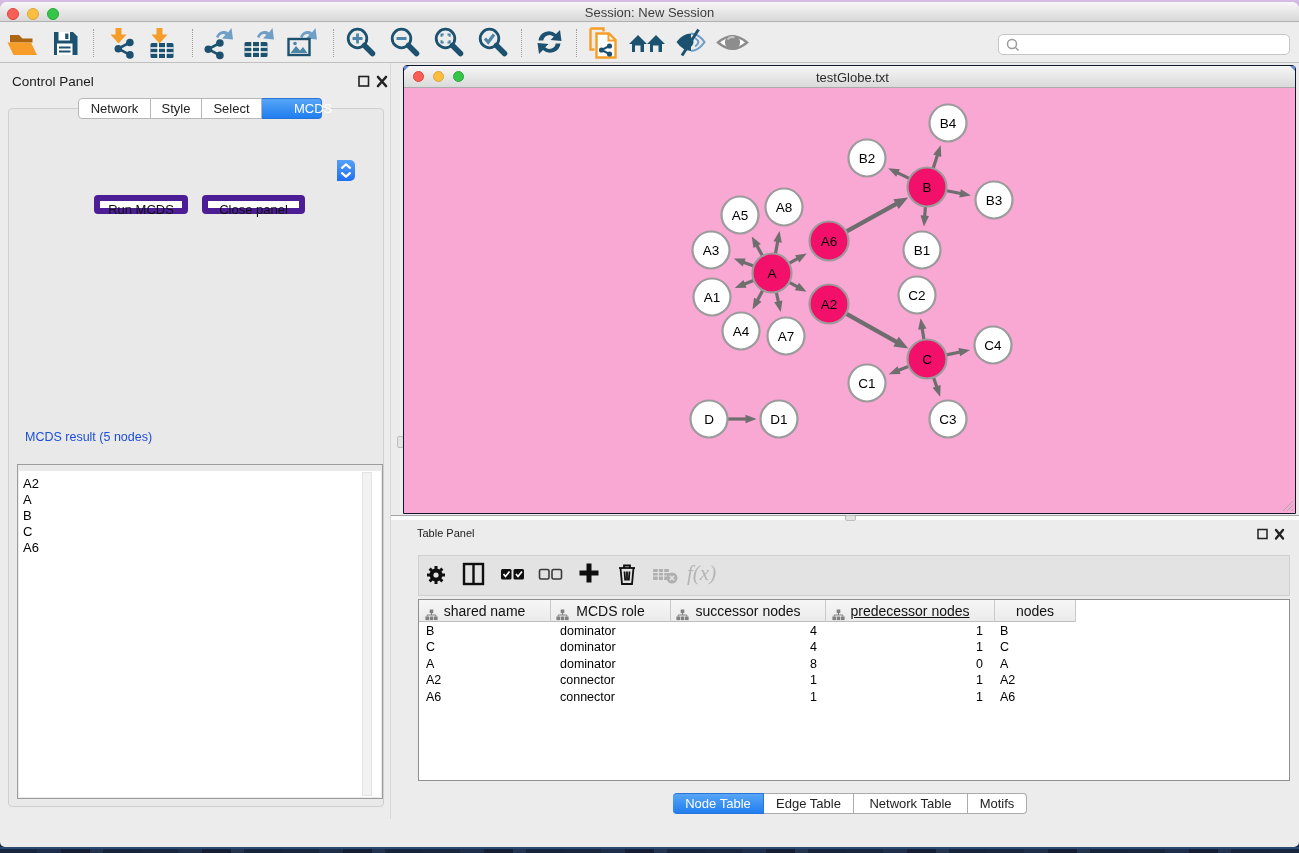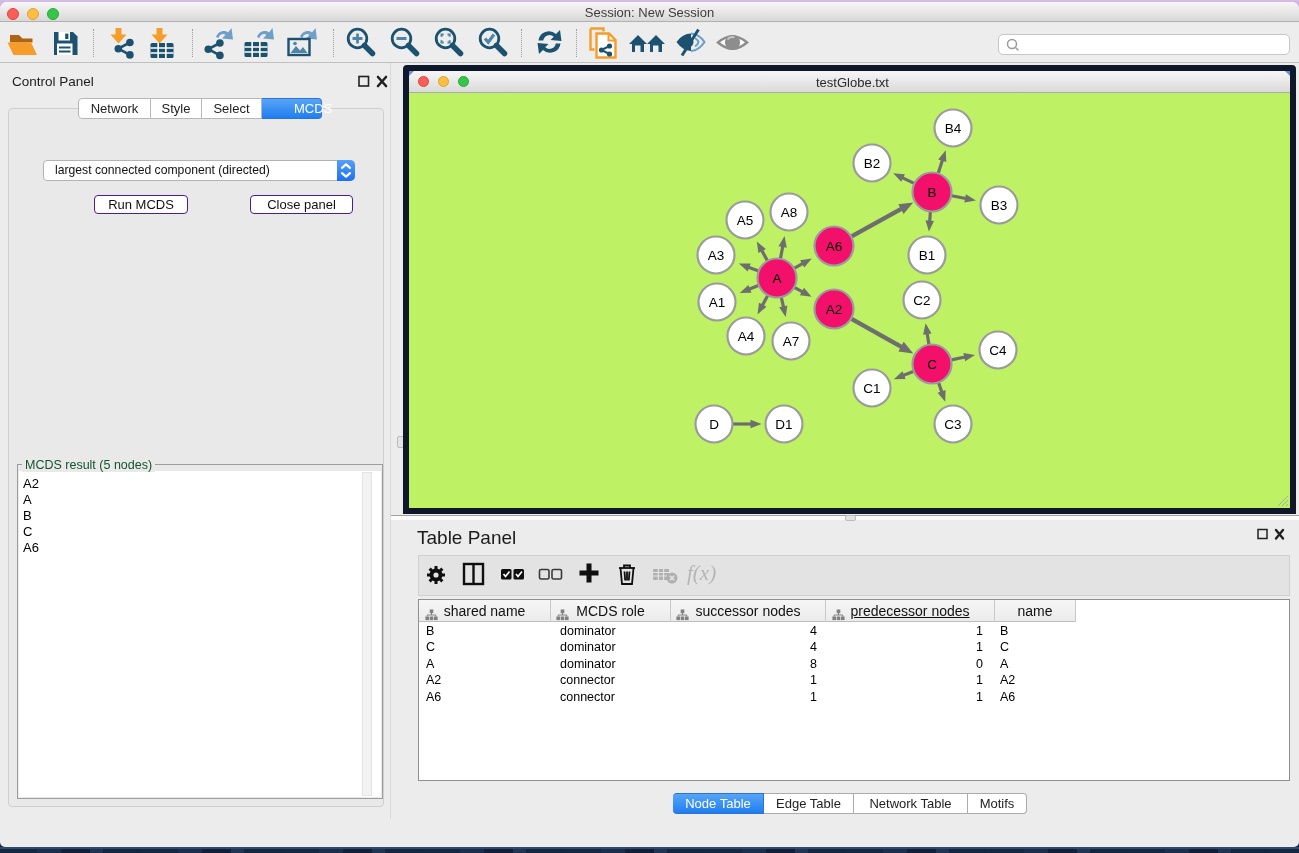--- a/index.html
+++ b/index.html
@@ -25,38 +25,38 @@
 
 #cp-title { left:12px; top:72px; font-size:13.5px; color:#1c1c1c; }
 #cp-box { left:8px; top:106px; width:376px; height:699px; background:#e9e9e9; border:1px solid #cfcfcf; border-radius:4px; }
 .tabseg { position:absolute; top:96px; height:21px; font-size:13px; color:#222; background:#fff; border:1px solid #b6b6b6; border-left:none; text-align:center; line-height:20px; }
 .tabfirst { border-left:1px solid #b6b6b6; border-radius:4px 0 0 4px; }
 .tablast { border-radius:0 4px 4px 0; }
 .tabsel { background:linear-gradient(#58a5f6,#1f7ef0); color:#fff; border-color:#2a74d8;padding-left:32px; }
 #opt-label { left:12px; top:135px; width:376px; text-align:center; font-size:14px; color:#111; }
 #dropdown { left:43px; top:158px; width:312px; height:21px; background:#fff; border:1px solid #b3b3b3; border-radius:4px; font-size:12.2px; color:#111; line-height:19px; padding-left:11px; }
 #dd-cap { left:337px; top:158px; width:18px; height:21px; background:linear-gradient(#55a0f8,#1f6ff0); border-radius:0 5px 5px 0; }
-.btn { position:absolute; height:19px; background:#fff; border:1px solid #4c1d95; border-radius:4px; font-size:13px; color:#111; text-align:center; line-height:17px; }
+.btn { position:absolute; height:19px; background:#fff; border:6px solid #4c1d95; border-radius:4px; font-size:13px; color:#111; text-align:center; line-height:17px; }
 #fieldset { left:17px; top:462px; width:366px; height:335px; border:1px solid #9d9d9d; }
-#fs-label { left:22px; top:456px; font-size:12.5px; color:#14532d; background:#e9e9e9; padding:0 3px; }
+#fs-label { left:22px; top:428px; font-size:12.5px; color:#1d4ed8; background:#e9e9e9; padding:0 3px; }
 #fs-white { left:19px; top:469px; width:362px; height:326px; background:#fff; font-size:13px; color:#000; line-height:16px; padding:5px 0 0 4px; }
 #fs-scroll { left:362px; top:470px; width:10px; height:324px; background:#f2f2f2; border:1px solid #e4e4e4; }
 
 
 #vdiv { left:390px; top:61px; width:1px; height:756px; background:#d8d8d8; }
 #vhandle { left:397px; top:434px; width:7px; height:12px; background:#e3e3e3; border:1px solid #bdbdbd; border-radius:2px; }
-#netwin { left:403px; top:63px; width:893px; height:449px; background:#bef264; border:6px solid #0f172a; border-radius:4px 4px 0 0; }
+#netwin { left:403px; top:63px; width:893px; height:449px; background:#f9a8d4; border:1px solid #0f172a; border-radius:4px 4px 0 0; }
 #nw-title { position:absolute; left:0; top:0; width:100%; height:22px; background:linear-gradient(#f6f6f6,#dadada); border-bottom:1px solid #ababab; border-radius:4px 4px 0 0; }
 #nw-title .t { position:absolute; left:6px; right:0; top:4px; text-align:center; font-size:13px; color:#2b2b2b; }
 #hdivline { left:391px; top:513px; width:908px; height:1px; background:#a3a3a3; }
 #hstrip { left:391px; top:514px; width:908px; height:4px; background:#fbfbfb; }
 #hhandle { left:845px; top:513px; width:11px; height:6px; background:#e3e3e3; border:1px solid #bdbdbd; border-radius:2px; }
 
 
-#tp-title { left:417px; top:525px; font-size:19px; color:#1c1c1c; }
+#tp-title { left:417px; top:525px; font-size:11px; color:#1c1c1c; }
 #tp-toolbar { left:418px; top:553px; width:872px; height:41px; background:#e3e3e3; border:1px solid #d0d0d0; }
 #tp-table { left:418px; top:597px; width:872px; height:182px; background:#fff; border:1px solid #8f8f8f; }
 #tp-header { position:absolute; left:0; top:0; width:657px; height:22px; background:linear-gradient(#f6f6f6,#ebebeb); border-bottom:1px solid #bdbdbd; }
 .hcell { position:absolute; top:0; height:22px; border-right:1px solid #c9c9c9; font-size:14px; color:#111; text-align:center; line-height:22px; }
 .btab { position:absolute; top:0; height:21px; background:#fff; border:1px solid #ababab; border-left:none; font-size:13px; color:#222; text-align:center; line-height:20px; }
 
 
 #statusbar { left:0; top:817px; width:1299px; height:30px; background:#ececec; border-top:1px solid #c3c3c3; }
 #listbtn { position:absolute; left:9px; top:7px; width:28px; height:20px; background:#fff; border:1px solid #a8a8a8; border-radius:3px; }
 #membtn { position:absolute; left:1217px; top:7px; width:71px; height:20px; background:#fff; border:1px solid #a8a8a8; border-radius:3px; font-size:12px; color:#111; line-height:18px; text-align:center; }
@@ -191,26 +191,25 @@
   <div class="abs" id="cp-title">Control Panel</div>
   <svg class="abs" style="left:358px;top:73px" width="32" height="13">
       <rect x="1" y="1.5" width="9.5" height="9.5" fill="none" stroke="#222" stroke-width="1.6"></rect>
       <path d="M20 2 L28 11 M28 2 L20 11" stroke="#222" stroke-width="2.6" stroke-linecap="round"></path>
     </svg>
   <div class="abs" id="cp-box"></div>
   <div class="tabseg tabfirst" style="left:78px;width:73px;">Network</div>
   <div class="tabseg" style="left:151px;width:51px;">Style</div>
   <div class="tabseg" style="left:202px;width:60px;">Select</div>
   <div class="tabseg tablast tabsel" style="left:262px;width:60px;">MCDS</div>
-  <div class="abs" id="dropdown">largest connected component (directed)</div>
   <div class="abs" id="dd-cap"><svg width="18" height="21">
         <path d="M5 7.9 L9 4.4 L13 7.9 M5 13.1 L9 16.6 L13 13.1" fill="none" stroke="#fff" stroke-width="2.2" stroke-linejoin="round" stroke-linecap="round"></path>
       </svg></div>
   <div class="btn" style="left:94px;top:193px;width:94px;">Run MCDS</div>
-  <div class="btn" style="left:202px;top:193px;width:103px;margin-left:48px;">Close panel</div>
+  <div class="btn" style="left:202px;top:193px;width:103px;">Close panel</div>
   <div class="abs" id="fieldset"></div>
   <div class="abs" id="fs-white">A2<br>A<br>B<br>C<br>A6</div>
   <div class="abs" id="fs-scroll"></div>
   <div class="abs" id="fs-label">MCDS result (5 nodes)</div>
 
   <div class="abs" id="vdiv"></div>
   <div class="abs" id="vhandle"></div>
   <div class="abs" id="netwin">
     <div id="nw-title">
       <div class="tl" style="left:9px;top:5px;width:11px;height:11px;background:#f95f57;border:0.5px solid #e0443e;"></div>
@@ -408,21 +407,21 @@
             </svg></span>successor nodes</div>
       <div class="hcell" style="left:407px;width:169px;text-decoration:underline;"><span style="position:absolute;left:6px;top:5px"><svg width="13" height="12" viewBox="0 0 13 12">
               <g fill="#808080">
                 <rect x="4.7" y="0.5" width="3.6" height="3.6"></rect>
                 <rect x="0.4" y="7.5" width="3.6" height="3.6"></rect>
                 <rect x="4.7" y="7.5" width="3.6" height="3.6"></rect>
                 <rect x="9" y="7.5" width="3.6" height="3.6"></rect>
               </g>
               <path d="M6.5 4 v2 M2.2 7.5 v-1.5 h8.6 v1.5" fill="none" stroke="#808080" stroke-width="1"></path>
             </svg></span>predecessor nodes</div>
-      <div class="hcell" style="left:576px;width:81px;border-right:1px solid #c9c9c9;">name</div>
+      <div class="hcell" style="left:576px;width:81px;border-right:1px solid #c9c9c9;">nodes</div>
     </div>
     <div style="position:absolute;left:0;top:24.0px;width:872px;height:16px;font-size:12.5px;">
       <span style="position:absolute;left:7px;">B</span>
       <span style="position:absolute;left:141px;">dominator</span>
       <span style="position:absolute;left:252px;width:146px;text-align:right;">4</span>
       <span style="position:absolute;left:407px;width:157px;text-align:right;">1</span>
       <span style="position:absolute;left:581px;">B</span>
     </div>
     <div style="position:absolute;left:0;top:40.4px;width:872px;height:16px;font-size:12.5px;">
       <span style="position:absolute;left:7px;">C</span>

